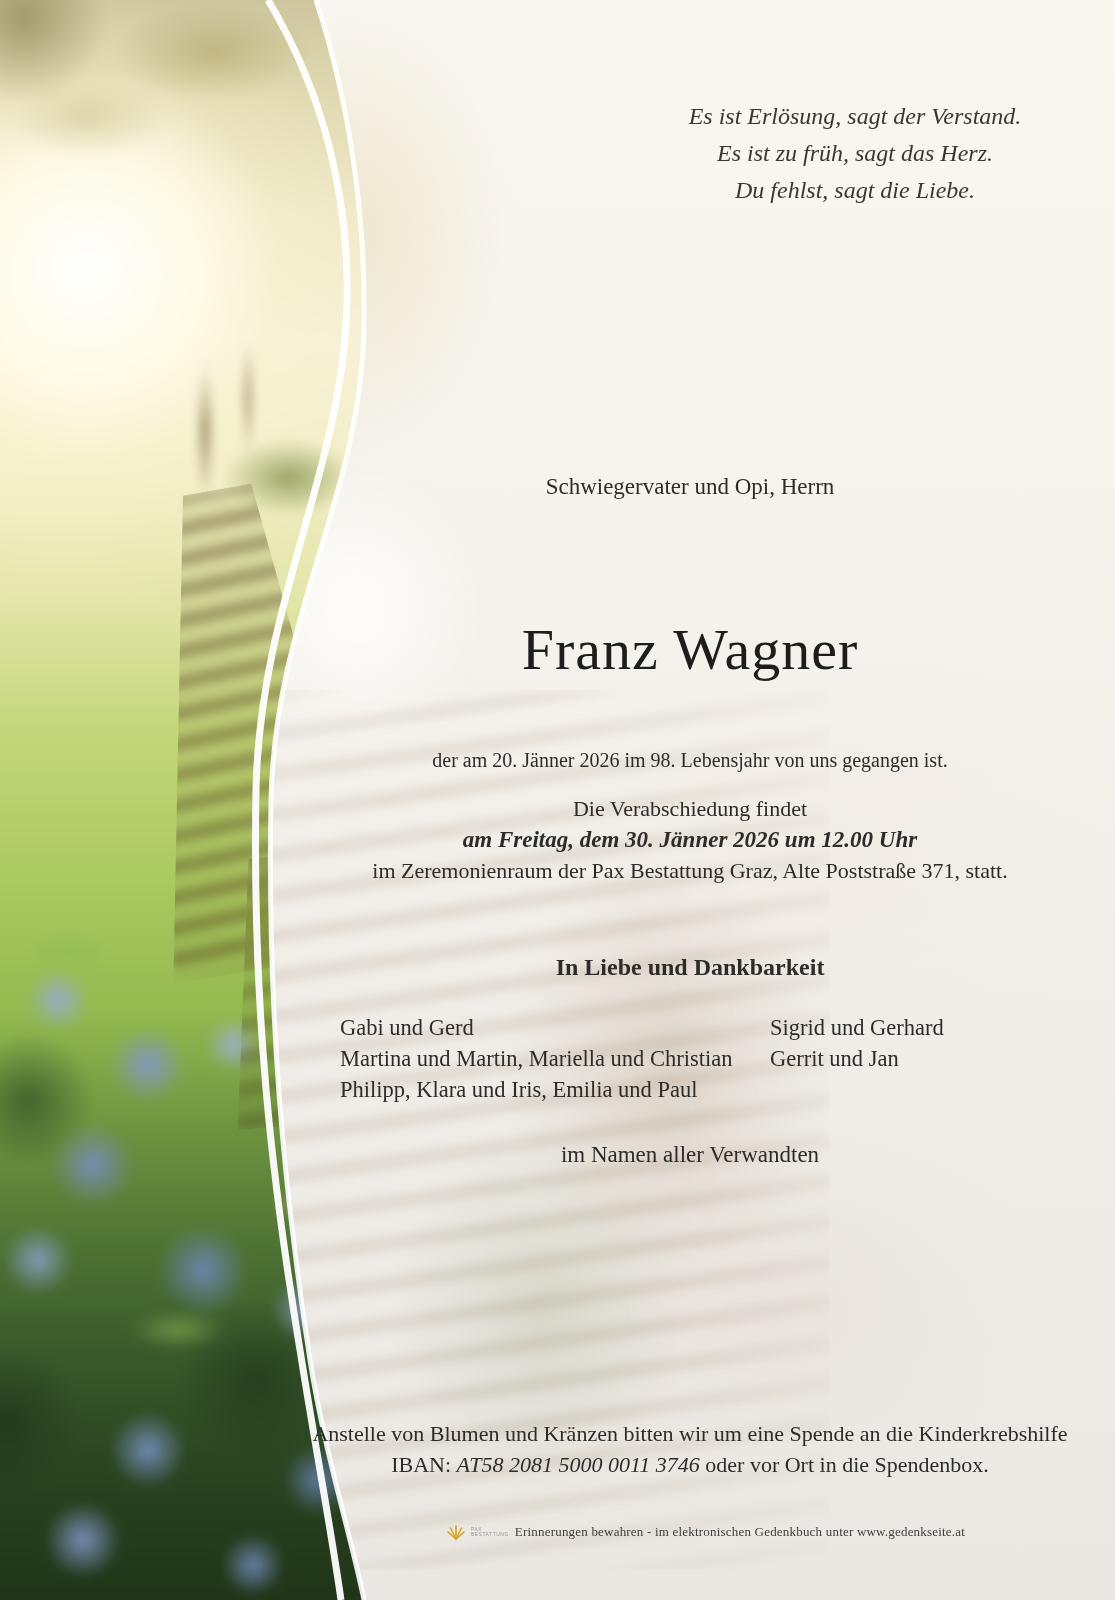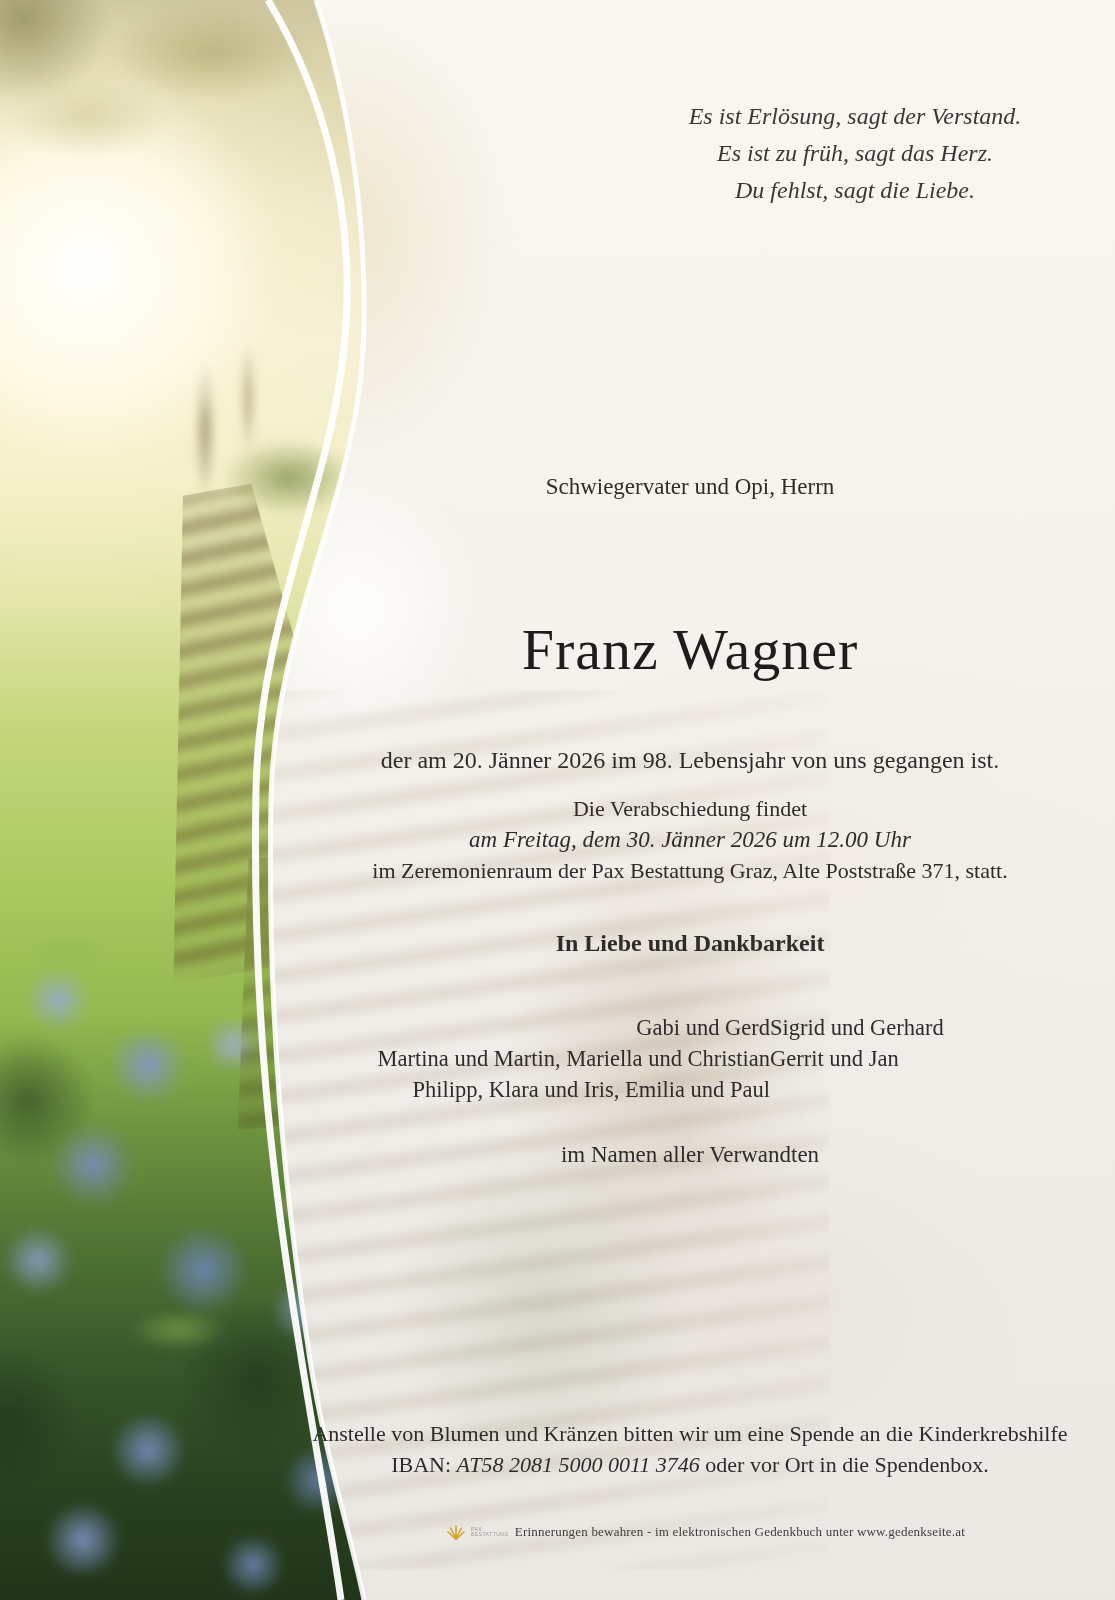--- a/index.html
+++ b/index.html
@@ -68,27 +68,27 @@
     background:repeating-linear-gradient(176deg, rgba(80,62,28,0.5) 0 12px, rgba(120,130,60,0.16) 12px 32px);
     clip-path:polygon(20% 0, 70% 0, 100% 100%, 0 100%);
     filter:blur(6px);}
   .curves{position:absolute;inset:0;pointer-events:none;}
   
   .tblock{position:absolute;left:280px;width:820px;text-align:center;}
   .quote{position:absolute;left:645px;top:98px;width:420px;text-align:center;
     font-style:italic;font-size:24px;line-height:37px;color:#3a3836;}
   .intro{top:470px;font-size:23px;line-height:34px;}
   .name{top:613px;font-size:58px;font-weight:normal;letter-spacing:1px;line-height:74px;color:#1f1d1b;}
-  .death{top:745px;font-size:24px;line-height:30px;}
+  .death{top:745px;font-size:20px;line-height:30px;}
   .ceremony{top:793px;font-size:22px;line-height:31px;}
-  .ceremony .bold-italic{font-weight:normal;font-style:italic;font-size:23px;}
-  .liebe{top:928px;font-size:24px;font-weight:bold;line-height:30px;}
+  .ceremony .bold-italic{font-weight:bold;font-style:italic;font-size:23px;}
+  .liebe{top:952px;font-size:24px;font-weight:bold;line-height:30px;}
   .names{position:absolute;left:340px;top:1012px;width:700px;display:flex;
     font-size:22.5px;line-height:31px;text-align:left;}
-  .names .col-left{width:430px;text-align:right;}
+  .names .col-left{width:430px;}
   .names .col-right{flex:1;}
   .closing{top:1140px;font-size:23px;line-height:30px;}
   .donation{top:1418px;font-size:22px;line-height:31px;}
   .donation .iban-num{font-style:italic;}
   .footer{position:absolute;left:296px;top:1524px;width:820px;display:flex;align-items:center;justify-content:center;gap:6px;}
   .footer-text{font-size:13px;color:#3f3d3b;letter-spacing:0.2px;}
   .logo-tiny{display:flex;flex-direction:column;line-height:5px;font-size:5px;color:#9a9894;
     font-family:"Liberation Sans","DejaVu Sans",sans-serif;letter-spacing:0.5px;}
 </style>
 </head>

